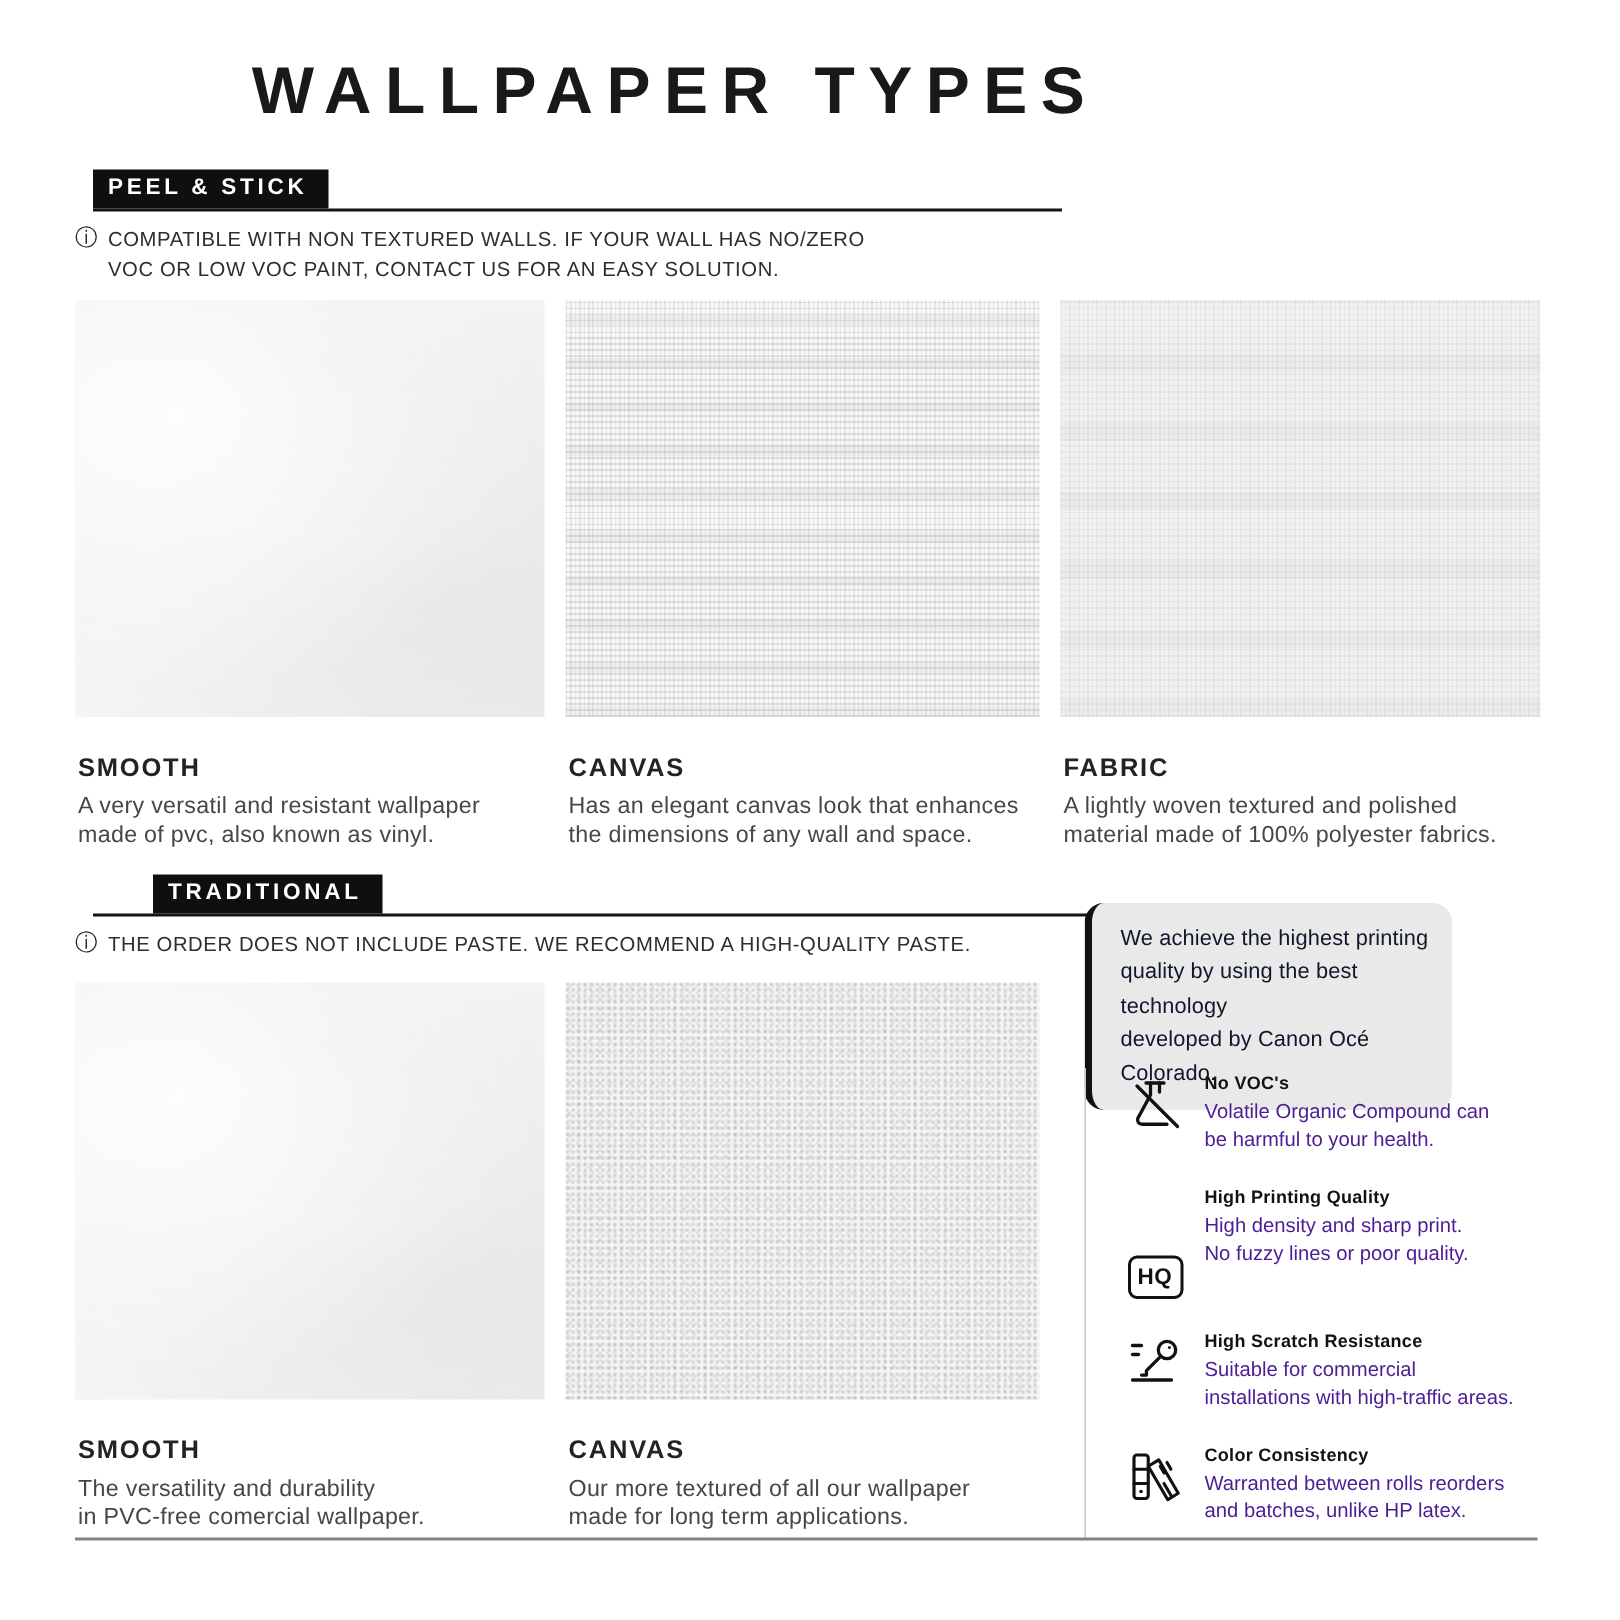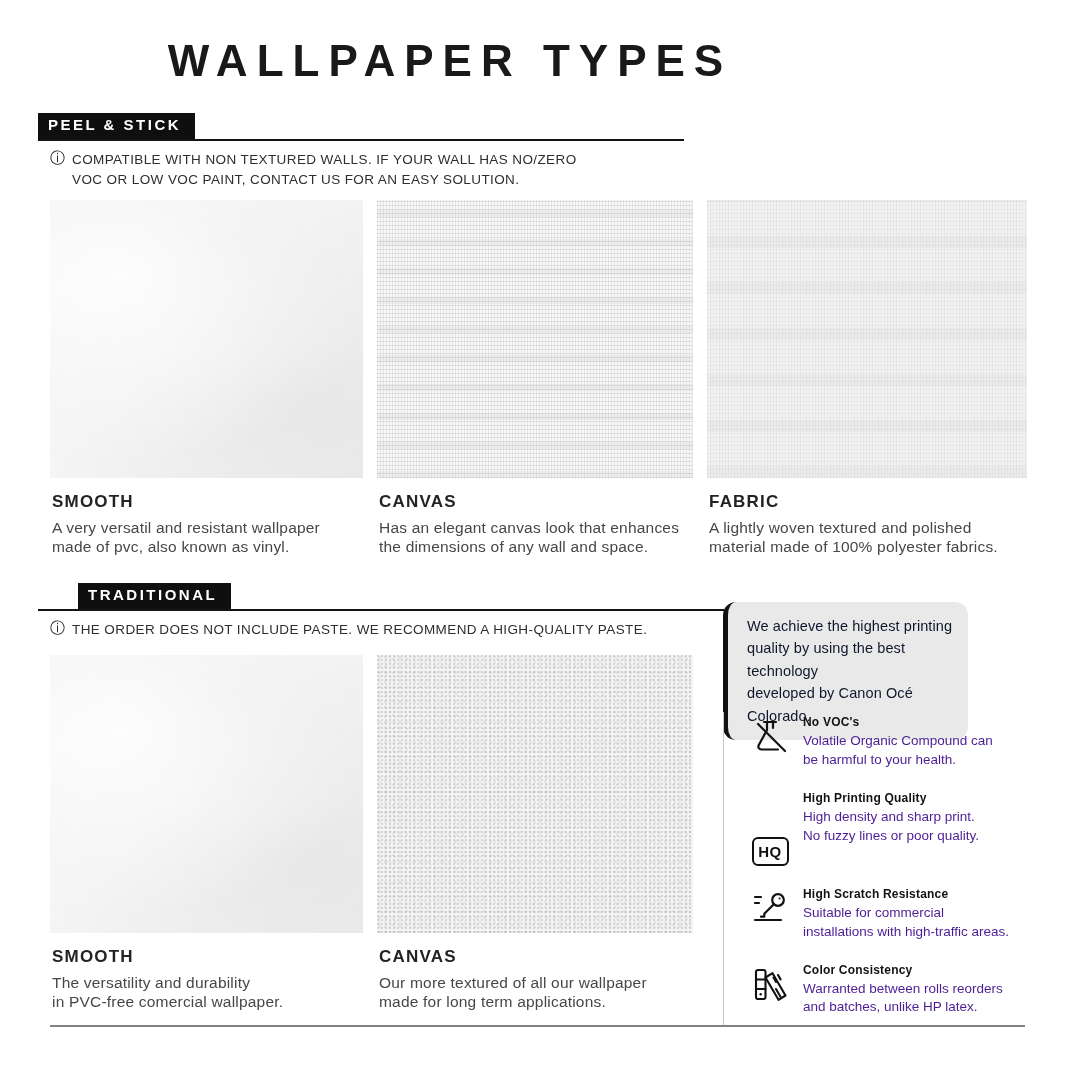--- a/index.html
+++ b/index.html
@@ -7,21 +7,21 @@
     width:1080px;height:1080px;position:relative;background:#ffffff;
     font-family:"Liberation Sans","DejaVu Sans",sans-serif;color:#1c1c1c;
     overflow:hidden;
   }
   
   .page-title{
     position:absolute;top:36px;left:0;width:900px;text-align:center;
     font-size:44px;font-weight:700;letter-spacing:9px;color:#191919;margin:0;
   }
   
-  .section-head{position:absolute;left:38px;width:646px;border-bottom:2px solid #141414;line-height:0;}
+  .section-head{position:absolute;left:62px;width:646px;border-bottom:2px solid #141414;line-height:0;}
   .section-head .tag{
     display:inline-block;background:#0f0f0f;color:#ffffff;
     font-size:15px;font-weight:bold;letter-spacing:2.5px;
     padding:4px 14px 5px 10px;line-height:1.1;
   }
   .head-1{top:113px;}
   .head-2{top:583px;padding-left:40px;}
   
   .note{position:absolute;left:50px;display:flex;gap:7px;align-items:flex-start;}
   .note-1{top:149px;}
@@ -33,21 +33,21 @@
   }
   
   .swatch-row{position:absolute;left:50px;display:flex;gap:14px;}
   .row-1{top:200px;}
   .row-2{top:655px;}
   .swatch-card{margin:0;}
   .swatch{height:278px;border:1px solid #eceie9;border:0;}
   .w1{width:313px;}.w2{width:316px;}.w3{width:320px;}
   .swatch-name{
     font-size:17px;font-weight:bold;letter-spacing:1.2px;color:#232323;
-    margin:14px 0 0 2px;
+    margin:24px 0 0 2px;
   }
   .swatch-desc{
     font-size:15.5px;color:#474747;line-height:1.24;margin:6px 0 0 2px;
     white-space:pre-line;letter-spacing:.2px;
   }
   
   .tex-smooth{
     background:
       radial-gradient(ellipse 420px 300px at 22% 28%, rgba(255,255,255,.85), rgba(255,255,255,0) 62%),
       radial-gradient(ellipse 480px 340px at 78% 72%, rgba(0,0,0,.045), rgba(0,0,0,0) 60%),

